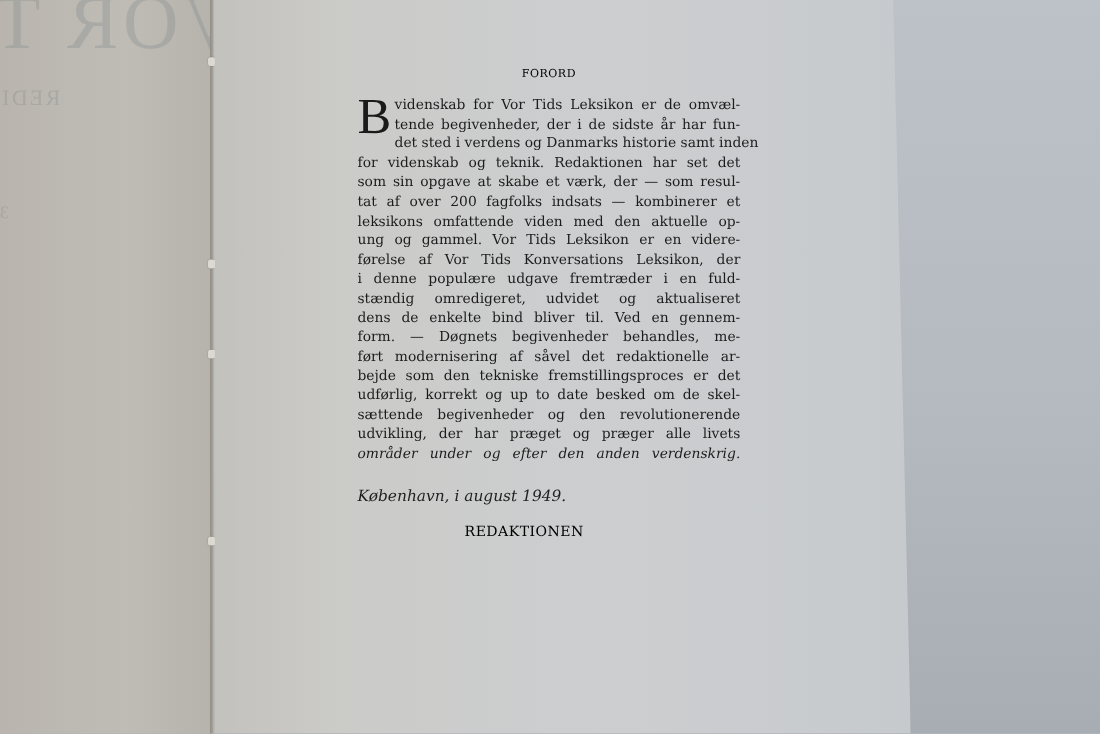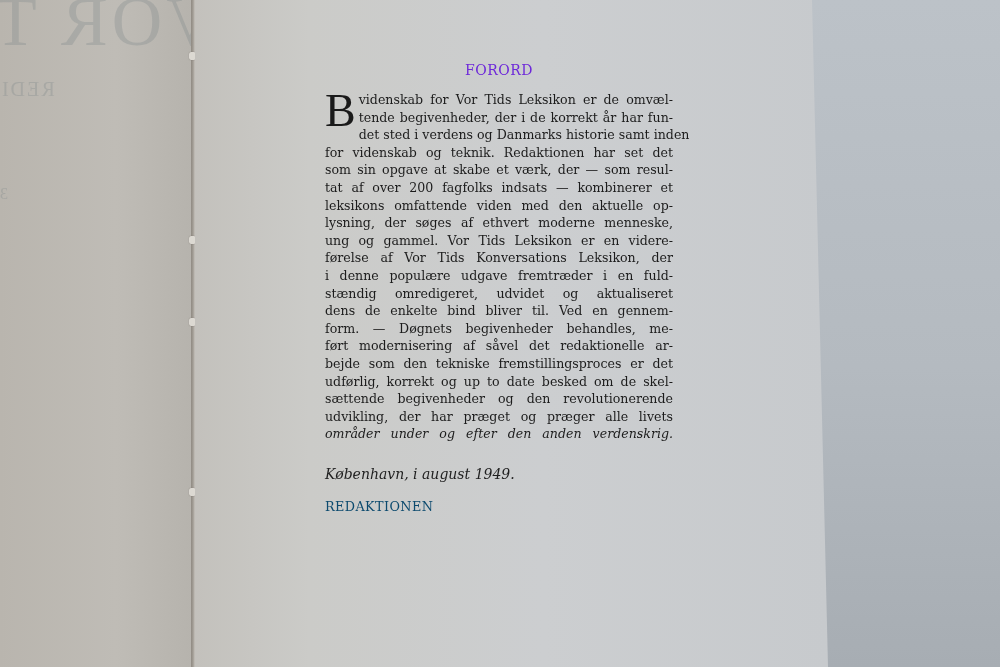--- a/index.html
+++ b/index.html
@@ -37,39 +37,39 @@
   .right-page {
     position: absolute; left: 195px; top: 0; height: 667px; width: 633px;
     clip-path: polygon(0 0, 617px 0, 633px 667px, 0 667px);
     background: linear-gradient(90deg, #c3c1bc 0%, #cbcbc8 18%, #ccced0 55%, #c7cacd 100%);
   }
   .page-content {
     position: absolute; left: 325px; top: 62px; width: 348px;
     color: #1e1e1e;
   }
   .heading {
-    text-align: center; font-size: 14px; letter-spacing: 0.5px;
-    margin: 0 0 13px 0; font-weight: normal; color: #6d28d9;
+    text-align: center; font-size: 10px; letter-spacing: 0.5px;
+    margin: 0 0 13px 0; font-weight: normal; color: #000000;
   }
   .body-text {
     font-size: 12.6px; line-height: 17.6px; text-align: justify;
     margin: 0; color: #1c1c1c;
   }
   .line { display: block; text-align: justify; text-align-last: justify; white-space: nowrap; }
   .line.last { text-align-last: justify; font-style: italic; }
   .dropcap {
     float: left; font-size: 46px; line-height: 36px; margin: 2px 3px 0 0;
     color: #1a1a1a; font-family: "Liberation Serif", serif;
   }
   .place-date {
     margin-top: 23px; font-style: italic; font-size: 14px; color: #1f1f1f;
   }
   .signature {
-    margin-top: 17px; text-align: left; font-size: 12.8px; letter-spacing: 0.4px;
-    padding-right: 45px; color: #0c4a6e;
+    margin-top: 17px; text-align: center; font-size: 12.8px; letter-spacing: 0.4px;
+    padding-right: 45px; color: #000000;
   }
 </style>
 </head>
 <body>
 
 <div class="backdrop"></div>
 
 <div class="left-page">
   <div class="showthrough st-title">VOR T</div>
   <div class="showthrough st-sub">REDI</div>
@@ -82,27 +82,26 @@
 <div class="stitch" style="top:318px"></div>
 <div class="stitch" style="top:488px"></div>
 
 <div class="right-page"></div>
 
 <div class="page-content">
   <h1 class="heading">FORORD</h1>
   <div class="body-text">
     <span class="dropcap">B</span>
     <span class="line">videnskab for Vor Tids Leksikon er de omvæl-</span>
-    <span class="line">tende begivenheder, der i de korrekt år har fun-</span>
+    <span class="line">tende begivenheder, der i de sidste år har fun-</span>
     <span class="line">det sted i verdens og Danmarks historie samt inden</span>
     <span class="line">for videnskab og teknik. Redaktionen har set det</span>
     <span class="line">som sin opgave at skabe et værk, der — som resul-</span>
     <span class="line">tat af over 200 fagfolks indsats — kombinerer et</span>
     <span class="line">leksikons omfattende viden med den aktuelle op-</span>
-    <span class="line">lysning, der søges af ethvert moderne menneske,</span>
     <span class="line">ung og gammel. Vor Tids Leksikon er en videre-</span>
     <span class="line">førelse af Vor Tids Konversations Leksikon, der</span>
     <span class="line">i denne populære udgave fremtræder i en fuld-</span>
     <span class="line">stændig omredigeret, udvidet og aktualiseret</span>
     <span class="line">dens de enkelte bind bliver til. Ved en gennem-</span>
     <span class="line">form. — Døgnets begivenheder behandles, me-</span>
     <span class="line">ført modernisering af såvel det redaktionelle ar-</span>
     <span class="line">bejde som den tekniske fremstillingsproces er det</span>
     <span class="line">udførlig, korrekt og up to date besked om de skel-</span>
     <span class="line">sættende begivenheder og den revolutionerende</span>

